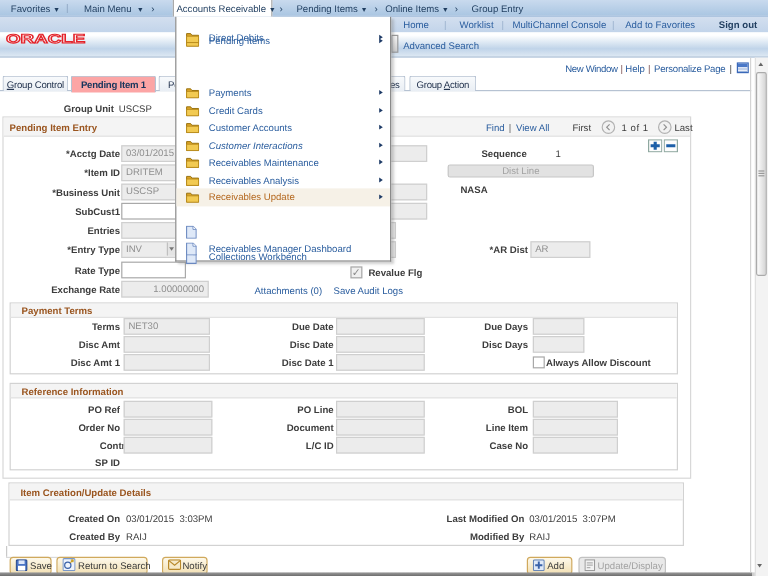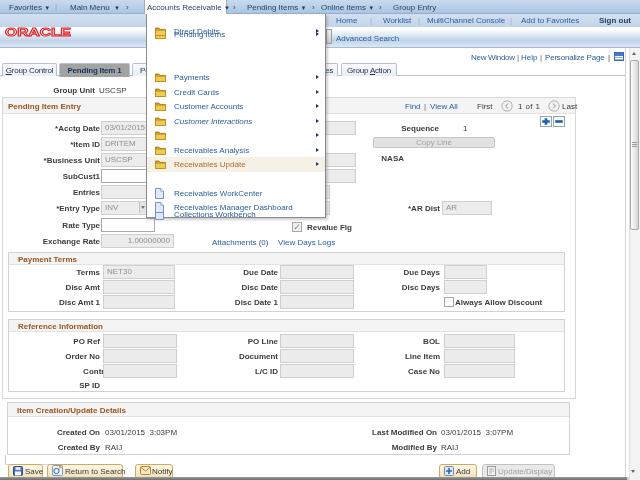--- a/index.html
+++ b/index.html
@@ -62,21 +62,21 @@
 <a class="lnk" style="left:545px;top:53px;letter-spacing:-0.2px">Personalize Page</a>
 <div class="a" style="left:608px;top:53px;color:#444">|</div>
 <div class="a" style="left:614px;top:52px;width:10px;height:9px;border:1px solid #3a68b8;background:#fff">
       <div style="height:3px;background:#4a78c8"></div>
       <div style="margin-top:1px;height:1px;background:#9ab4dd"></div>
       <div style="margin-top:1px;height:1px;background:#9ab4dd"></div>
     </div>
 
 <div class="a" style="left:0;top:75px;width:626px;height:1px;background:#b6c2d2"></div>
 <div class="tab" style="left:2px;width:55px"><span style="text-decoration:underline">G</span>roup Control</div>
-<div class="tab" style="left:59px;width:71px;background:#a3a3a3;font-weight:bold;color:#17355c;height:14px">Pending Item 1</div>
+<div class="tab" style="left:59px;width:71px;background:#fca5a5;font-weight:bold;color:#17355c;height:14px">Pending Item 1</div>
 <div class="tab" style="left:132px;width:116px;text-align:left;padding-left:7px">Pending Item 2</div>
 <div class="tab" style="left:250px;width:88px;text-align:right;padding-right:4px">Accounting Entries</div>
 <div class="tab" style="left:341px;width:56px">Group <span style="text-decoration:underline">A</span>ction</div>
 
 <div class="lb" style="left:0;top:86px;width:95px">Group Unit</div>
 <div class="val" style="left:99px;top:86px">USCSP</div>
 
 <div class="gb" style="left:2px;top:97px;width:574px;height:302px;border-color:#d8d8d8">
  <div class="gbh" style="height:16px"></div>
  <div class="gbt" style="left:5px;top:4px">Pending Item Entry</div>
@@ -105,26 +105,26 @@
     </svg>
 
 <div class="lb" style="left:0;top:124px;width:100px">*Acctg Date</div>
 <div class="in" style="left:101px;top:121px;width:92px">03/01/2015</div>
 <div class="in" style="left:300px;top:121px;width:56px"></div>
 <div class="lb" style="left:339px;top:124px;width:100px">Sequence</div>
 <div class="val" style="left:463px;top:124px">1</div>
 
 <div class="lb" style="left:0;top:140px;width:100px">*Item ID</div>
 <div class="in" style="left:101px;top:137px;width:92px">DRITEM</div>
-<div class="a" style="left:373px;top:137px;width:122px;height:11px;background:#e2e2e2;border:1px solid #c6c6c6;border-radius:2px;color:#a2a2a2;text-align:center;line-height:9px">Copy Line</div>
+<div class="a" style="left:373px;top:137px;width:122px;height:11px;background:#e2e2e2;border:1px solid #c6c6c6;border-radius:2px;color:#a2a2a2;text-align:center;line-height:9px">Dist Line</div>
 
 <div class="lb" style="left:0;top:156px;width:100px">*Business Unit</div>
 <div class="in" style="left:101px;top:153px;width:92px">USCSP</div>
 <div class="in" style="left:300px;top:153px;width:56px"></div>
-<div class="lb" style="left:364px;top:154px;width:40px;text-align:right">NASA</div>
+<div class="lb" style="left:375px;top:154px;width:40px;text-align:center">NASA</div>
 
 <div class="lb" style="left:0;top:172px;width:100px">SubCust1</div>
 <div class="inw" style="left:101px;top:169px;width:92px"></div>
 <div class="in" style="left:300px;top:169px;width:56px"></div>
 
 <div class="lb" style="left:0;top:188px;width:100px">Entries</div>
 <div class="in" style="left:101px;top:185px;width:92px"></div>
 <div class="in" style="left:290px;top:185px;width:40px"></div>
 
 <div class="lb" style="left:0;top:204px;width:100px">*Entry Type</div>
@@ -137,21 +137,21 @@
 <div class="in" style="left:442px;top:201px;width:50px">AR</div>
 
 <div class="lb" style="left:0;top:221px;width:100px">Rate Type</div>
 <div class="inw" style="left:101px;top:218px;width:54px"></div>
 <div class="cb" style="left:292px;top:222px">✓</div>
 <div class="lb" style="left:307px;top:223px;width:60px;text-align:left">Revalue Flg</div>
 
 <div class="lb" style="left:0;top:237px;width:100px">Exchange Rate</div>
 <div class="in" style="left:101px;top:234px;width:73px;text-align:right">1.00000000</div>
 <a class="lnk" style="left:212px;top:238px">Attachments (0)</a>
-<a class="lnk" style="left:278px;top:238px">View Days Logs</a>
+<a class="lnk" style="left:278px;top:238px">Save Audit Logs</a>
 
 <div class="gb" style="left:8px;top:252px;width:557px;height:60px">
  <div class="gbh" style="height:12px"></div>
  <div class="gbt" style="left:9px;top:2px">Payment Terms</div>
 </div>
 <div class="lb" style="left:0;top:268px;width:100px">Terms</div>
 <div class="in" style="left:103px;top:265px;width:72px">NET30</div>
 <div class="lb" style="left:178px;top:268px;width:100px">Due Date</div>
 <div class="in" style="left:280px;top:265px;width:74px"></div>
 <div class="lb" style="left:340px;top:268px;width:100px">Due Days</div>
@@ -294,20 +294,21 @@
           <path d="M0.5 4.2 L10.5 4.2 L10.5 9.5 L0.5 9.5 Z" fill="#f2ca52" stroke="#b8891a" stroke-width="0.7"></path>
         </svg>
         <span class="t" style="">Customer Interactions</span>
         <span class="ar"></span>
       </div>
 <div class="mi" style="top:114.0px;">
         <svg width="11" height="10" viewBox="0 0 11 10">
           <path d="M0.5 2 L3.9 2 L4.9 3.4 L10.5 3.4 L10.5 9.5 L0.5 9.5 Z" fill="#dca426" stroke="#96700e" stroke-width="0.8"></path>
           <path d="M0.5 4.2 L10.5 4.2 L10.5 9.5 L0.5 9.5 Z" fill="#f2ca52" stroke="#b8891a" stroke-width="0.7"></path>
         </svg>
+        <span class="t" style="">Receivables Maintenance</span>
         <span class="ar"></span>
       </div>
 <div class="mi" style="top:128.5px;">
         <svg width="11" height="10" viewBox="0 0 11 10">
           <path d="M0.5 2 L3.9 2 L4.9 3.4 L10.5 3.4 L10.5 9.5 L0.5 9.5 Z" fill="#dca426" stroke="#96700e" stroke-width="0.8"></path>
           <path d="M0.5 4.2 L10.5 4.2 L10.5 9.5 L0.5 9.5 Z" fill="#f2ca52" stroke="#b8891a" stroke-width="0.7"></path>
         </svg>
         <span class="t" style="">Receivables Analysis</span>
         <span class="ar"></span>
       </div>
@@ -324,21 +325,20 @@
           <path d="M0.5 0.5 L5.8 0.5 L8.5 3.2 L8.5 10.5 L0.5 10.5 Z" fill="#dfe9f8" stroke="#6a88c0" stroke-width="0.9"></path>
           <path d="M5.8 0.5 L5.8 3.2 L8.5 3.2" fill="#fff" stroke="#6a88c0" stroke-width="0.7"></path>
         </svg>
         <span class="t" style="">Collections Workbench</span>
       </div>
 <div class="mi" style="top:171.9px;">
         <svg width="9" height="11" viewBox="0 0 9 11">
           <path d="M0.5 0.5 L5.8 0.5 L8.5 3.2 L8.5 10.5 L0.5 10.5 Z" fill="#dfe9f8" stroke="#6a88c0" stroke-width="0.9"></path>
           <path d="M5.8 0.5 L5.8 3.2 L8.5 3.2" fill="#fff" stroke="#6a88c0" stroke-width="0.7"></path>
         </svg>
-        <span class="t" style="">Receivables WorkCenter</span>
       </div>
 <div class="mi" style="top:186.3px;">
         <svg width="9" height="11" viewBox="0 0 9 11">
           <path d="M0.5 0.5 L5.8 0.5 L8.5 3.2 L8.5 10.5 L0.5 10.5 Z" fill="#dfe9f8" stroke="#6a88c0" stroke-width="0.9"></path>
           <path d="M5.8 0.5 L5.8 3.2 L8.5 3.2" fill="#fff" stroke="#6a88c0" stroke-width="0.7"></path>
         </svg>
         <span class="t" style="">Receivables Manager Dashboard</span>
       </div>
 </div>
 </div>

